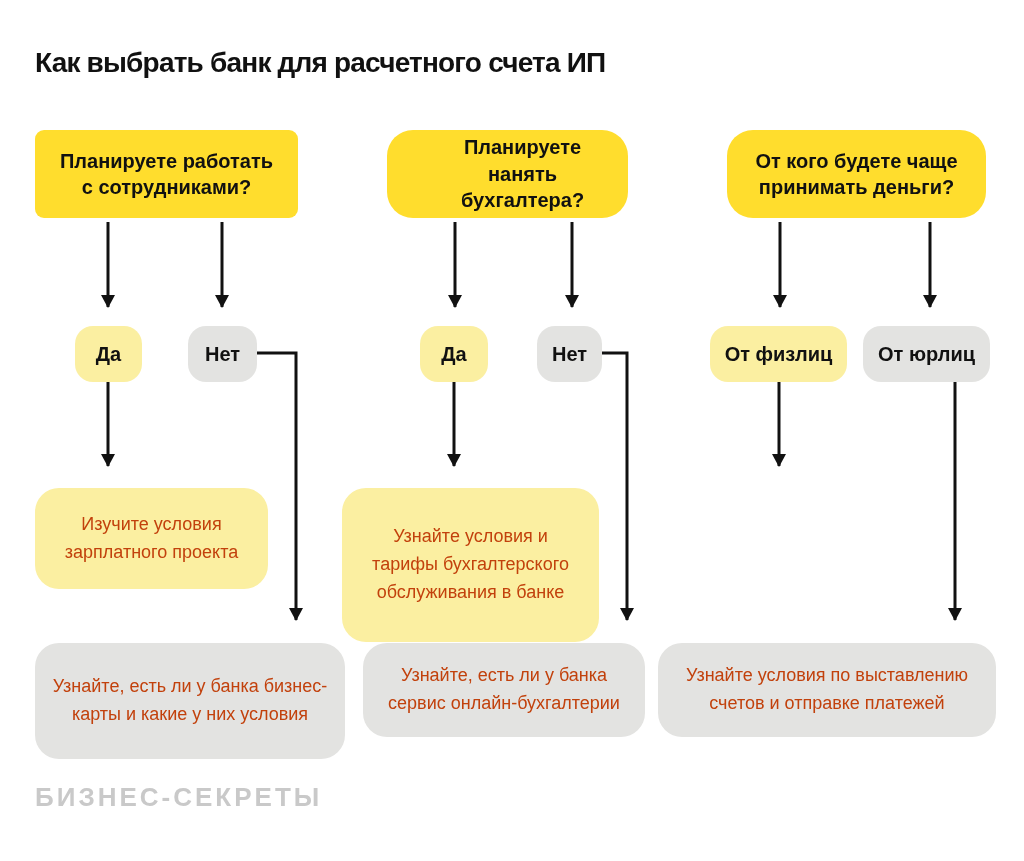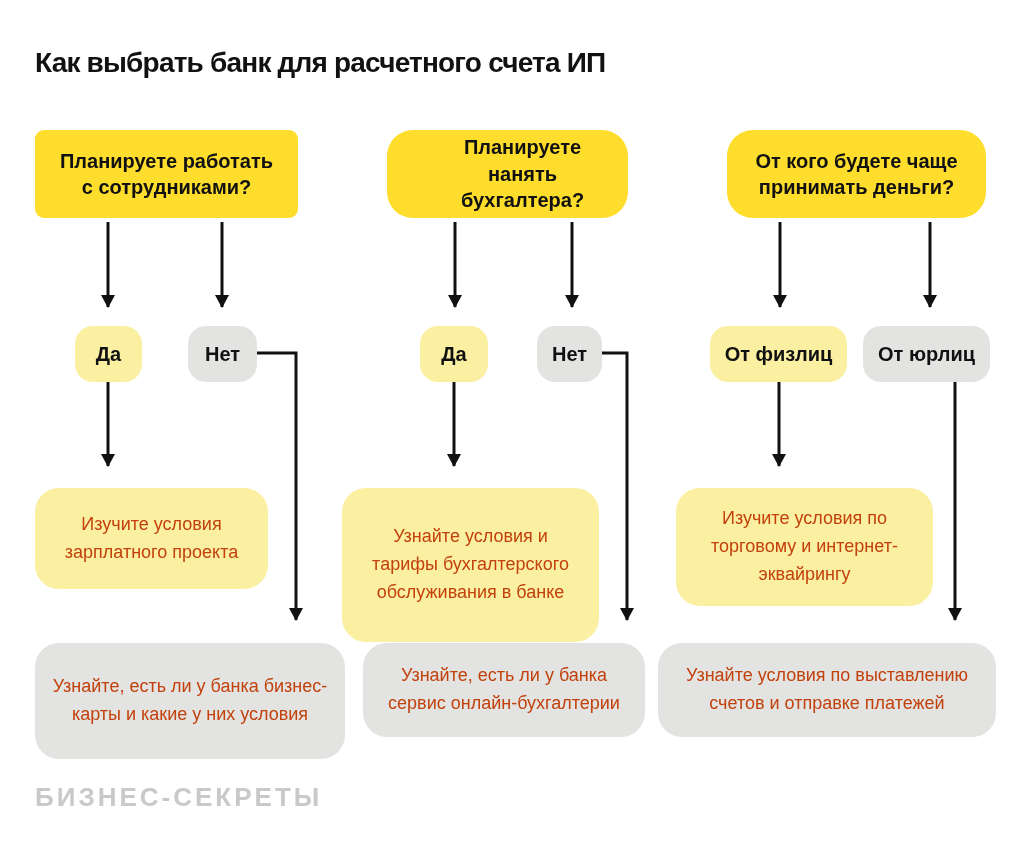--- a/index.html
+++ b/index.html
@@ -83,18 +83,17 @@
 
   <div class="box qbox" style="left:387px; top:130px; width:241px; height:88px;padding-left:48px;">Планируете нанять бухгалтера?</div>
   <div class="box chip yellow" style="left:420px; top:326px; width:68px; height:56px;">Да</div>
   <div class="box chip gray" style="left:537px; top:326px; width:65px; height:56px;">Нет</div>
   <div class="box result yellow" style="left:330px; top:488px; width:257px; height:154px;margin-left:12px;">Узнайте условия и тарифы бухгалтерского обслуживания в банке</div>
   <div class="box result gray" style="left:363px; top:643px; width:282px; height:94px;">Узнайте, есть ли у банка сервис онлайн-бухгалтерии</div>
 
   <div class="box qbox" style="left:727px; top:130px; width:259px; height:88px;">От кого будете чаще принимать деньги?</div>
   <div class="box chip yellow" style="left:710px; top:326px; width:137px; height:56px;">От физлиц</div>
   <div class="box chip gray" style="left:863px; top:326px; width:127px; height:56px;">От юрлиц</div>
-  <div class="box result yellow" style="left:676px; top:488px; width:257px; height:118px;">Изучите условия по торговому и интернет-эквайрингу</div>
   <div class="box result gray" style="left:658px; top:643px; width:338px; height:94px;">Узнайте условия по выставлению счетов и отправке платежей</div>
 
   <div class="brand">БИЗНЕС-СЕКРЕТЫ</div>
 
 </div>
 
 </body></html>

